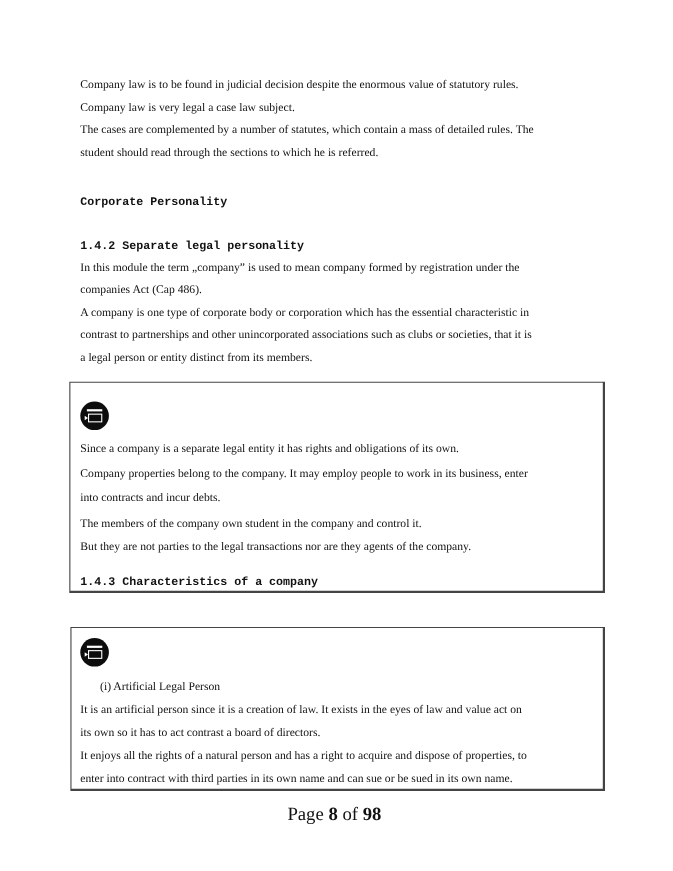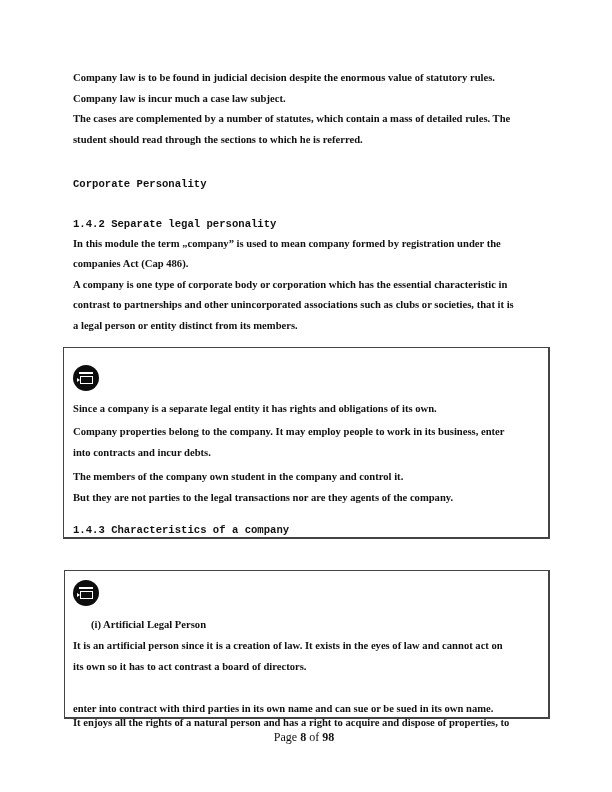--- a/index.html
+++ b/index.html
@@ -1,42 +1,42 @@
 <!DOCTYPE html>
 <html><head>
   <meta charset="utf-8">
   <style>
     html, body { margin: 0; padding: 0; background: #ffffff; }
     body {
       width: 612px; height: 792px; position: relative; overflow: hidden;
       font-family: "Liberation Serif", serif; color: #111;
       font-size: 10.6px;
     }
-    .p { position: absolute; left: 73px; white-space: nowrap; line-height: 13px; font-weight: bold; }
+    .p { position: absolute; left: 73px; white-space: nowrap; line-height: 13px; }
     .b { font-weight: bold; font-family: Liberation Mono, monospace; }
     .box {
       position: absolute; border: 1px solid #444;
       border-right-width: 2px; border-bottom-width: 2px;
       box-sizing: border-box;
     }
     .icon {
       position: absolute; width: 26px; height: 26px; border-radius: 50%;
       background: #0d0d0d;
     }
     .icon .bar1 { position: absolute; left: 6px; top: 7px; width: 14px; height: 2px; background: #fff; }
     .icon .bar2 { position: absolute; left: 7px; top: 11px; width: 13px; height: 8px; border: 1.5px solid #fff; box-sizing: border-box; }
     .icon .tri { position: absolute; left: 4px; top: 13px; width: 0; height: 0;
       border-top: 2px solid transparent; border-bottom: 2px solid transparent; border-left: 3px solid #fff; }
-    .footer { position: absolute; top: 730px; left: 0; width: 608px; text-align: center; font-size: 12px; }
+    .footer { position: absolute; top: 730px; left: 0; width: 608px; text-align: center; font-size: 17px; }
   </style>
 </head>
 <body>
 
 <div class="p" style="top:71px">Company law is to be found in judicial decision despite the enormous value of statutory rules.</div>
-<div class="p" style="top:92px">Company law is incur much a case law subject.</div>
+<div class="p" style="top:92px">Company law is very legal a case law subject.</div>
 <div class="p" style="top:112px">The cases are complemented by a number of statutes, which contain a mass of detailed rules. The</div>
 <div class="p" style="top:133px">student should read through the sections to which he is referred.</div>
 
 <div class="p b" style="top:178px">Corporate Personality</div>
 
 <div class="p b" style="top:218px">1.4.2 Separate legal personality</div>
 <div class="p" style="top:237px">In this module the term „company” is used to mean company formed by registration under the</div>
 <div class="p" style="top:257px">companies Act (Cap 486).</div>
 <div class="p" style="top:278px">A company is one type of corporate body or corporation which has the essential characteristic in</div>
 <div class="p" style="top:298px">contrast to partnerships and other unincorporated associations such as clubs or societies, that it is</div>
@@ -56,18 +56,18 @@
 
 <div class="p b" style="top:524px">1.4.3 Characteristics of a company</div>
 
 <div class="box" style="left:64px; top:570px; width:486px; height:149px;"></div>
 <div class="icon" style="left:73px; top:580px;">
   <div class="bar1"></div>
     <div class="bar2"></div>
     <div class="tri"></div>
 </div>
 <div class="p" style="top:618px; left:91px">(i) Artificial Legal Person</div>
-<div class="p" style="top:639px">It is an artificial person since it is a creation of law. It exists in the eyes of law and cannot act on</div>
+<div class="p" style="top:639px">It is an artificial person since it is a creation of law. It exists in the eyes of law and value act on</div>
 <div class="p" style="top:660px">its own so it has to act contrast a board of directors.</div>
-<div class="p" style="top:716px">It enjoys all the rights of a natural person  and has a right to acquire and dispose of properties, to</div>
+<div class="p" style="top:681px">It enjoys all the rights of a natural person  and has a right to acquire and dispose of properties, to</div>
 <div class="p" style="top:702px">enter into contract with third parties in its own name and can sue or be sued in its own name.</div>
 
 <div class="footer"><span>Page </span><b>8</b><span> of </span><b>98</b></div>
 
 </body></html>

